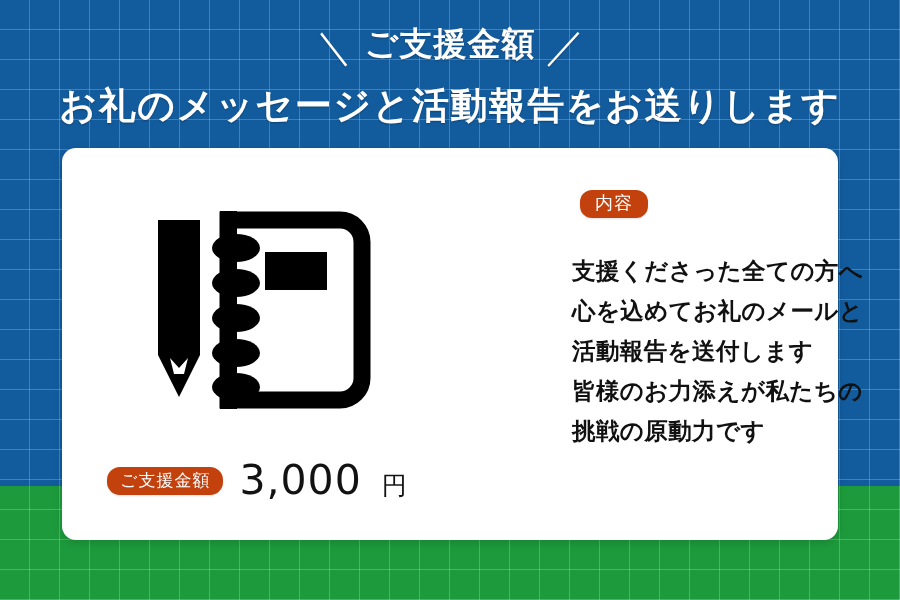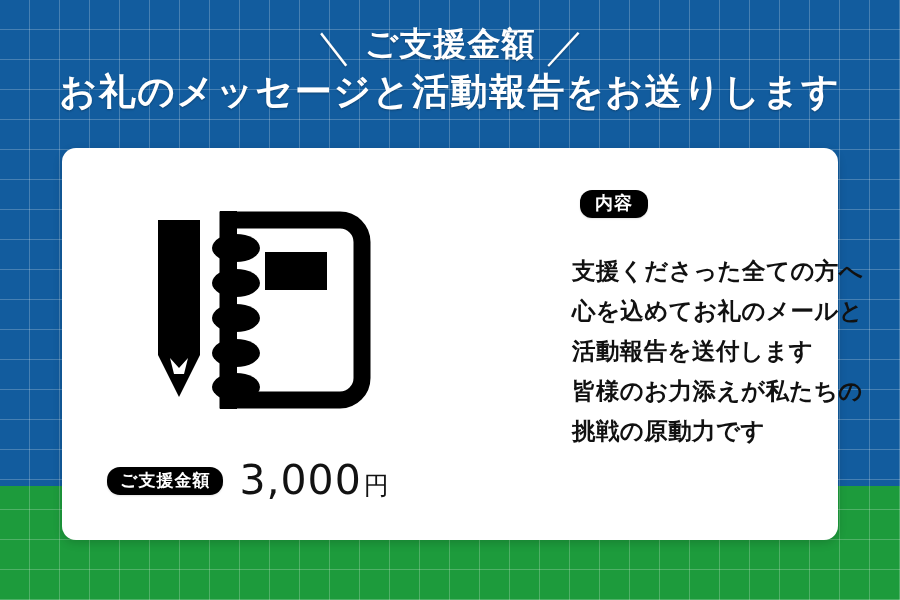--- a/index.html
+++ b/index.html
@@ -44,21 +44,21 @@
     height:44px;
   }
   .slash {
     font-size:40px; font-weight:300; line-height:40px;
     display:inline-block;
     transform:translateY(2px);
   }
   .slash.left  { transform:translateY(2px) scaleX(0.9); }
   .header-line2 {
     font-size:37px; font-weight:bold; letter-spacing:1.5px;
-    line-height:52px; margin-top:0;
+    line-height:52px; margin-top:14px;
   }
   
   .card {
     position:absolute; left:62px; top:148px;
     width:776px; height:392px;
     background:#ffffff;
     border-radius:14px;
     box-shadow:0 3px 10px rgba(0,0,0,0.16);
   }
   
@@ -68,33 +68,34 @@
   .icon-wrap {
     position:absolute; left:78px; top:52px;
     width:240px; height:220px;
   }
   .amount-row {
     position:absolute; left:45px; top:312px;
     display:flex; align-items:center; gap:16px;
   }
   .badge {
     display:inline-block;
-    background:#000000; color:#ffffff;
+    background:#c2410c; color:#ffffff;
     border-radius:13px;
     padding:5px 13px 6px 13px;
-    font-size:17px; font-weight:bold;
+    font-size:17px; font-weight:normal;
     letter-spacing:1px;
     line-height:1;
     white-space:nowrap;
     box-shadow:0 1px 2px rgba(0,0,0,0.12);
   }
   .amount-value {
     display:flex; align-items:baseline;
     color:#121212;
     white-space:nowrap;
+    gap:18px;
   }
   .amount-number {
     font-size:41px; font-weight:400; letter-spacing:1px;
     line-height:1;
   }
   .amount-unit {
     font-size:25px; font-weight:400; line-height:1;
     margin-left:2px;
   }
   

